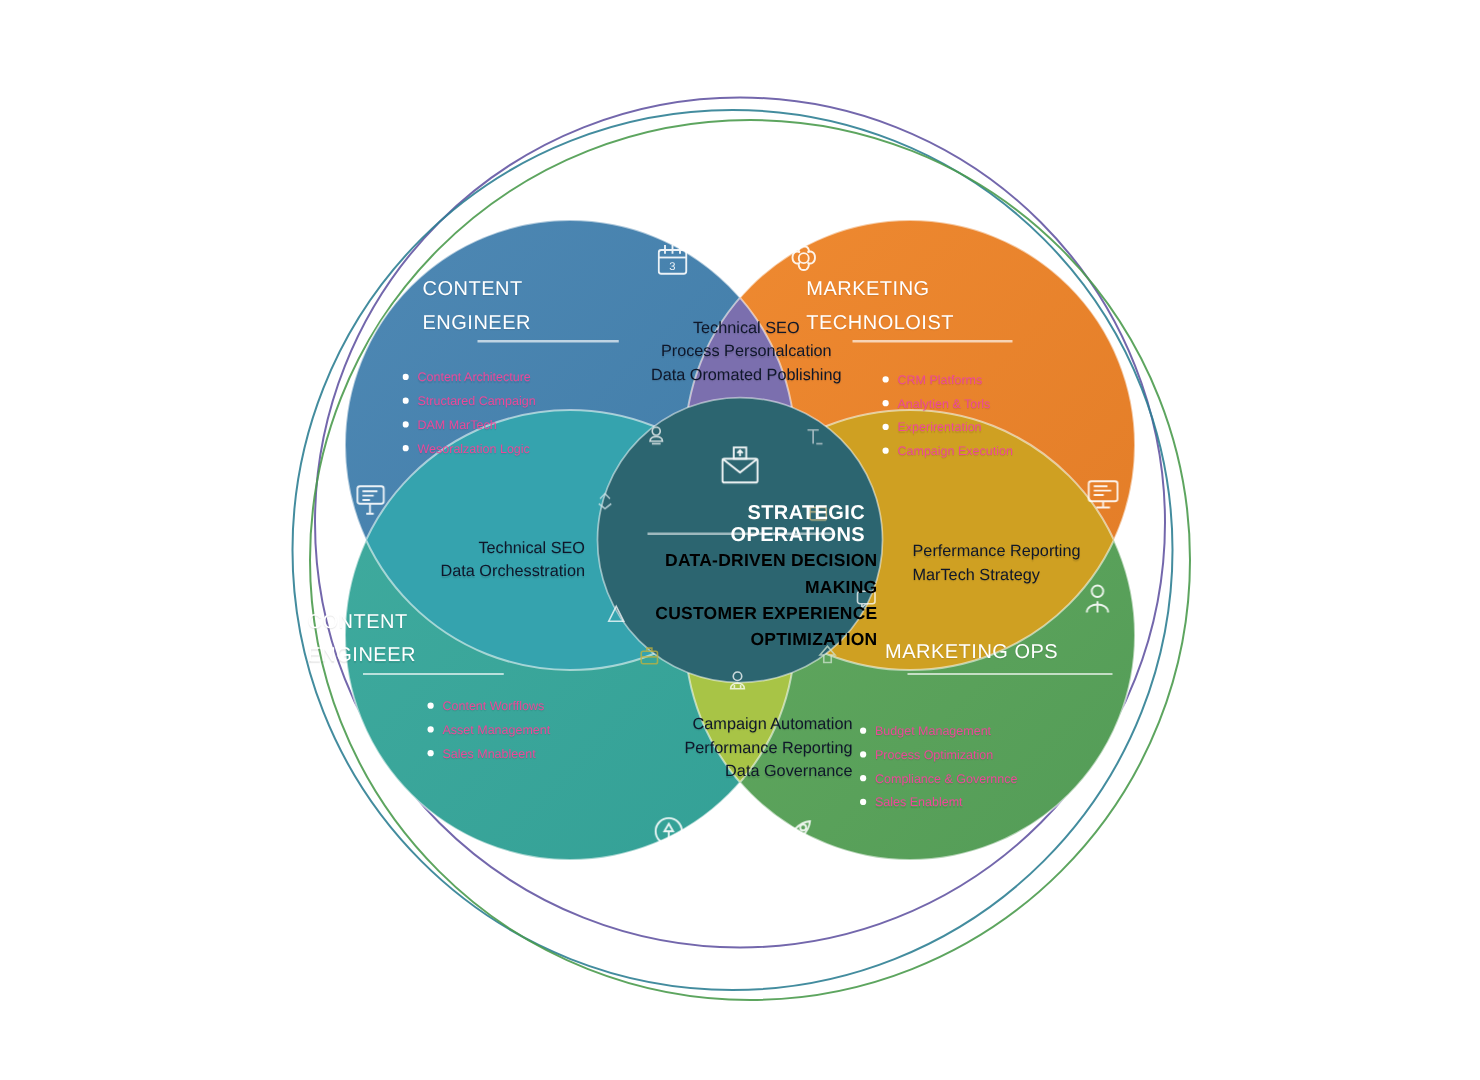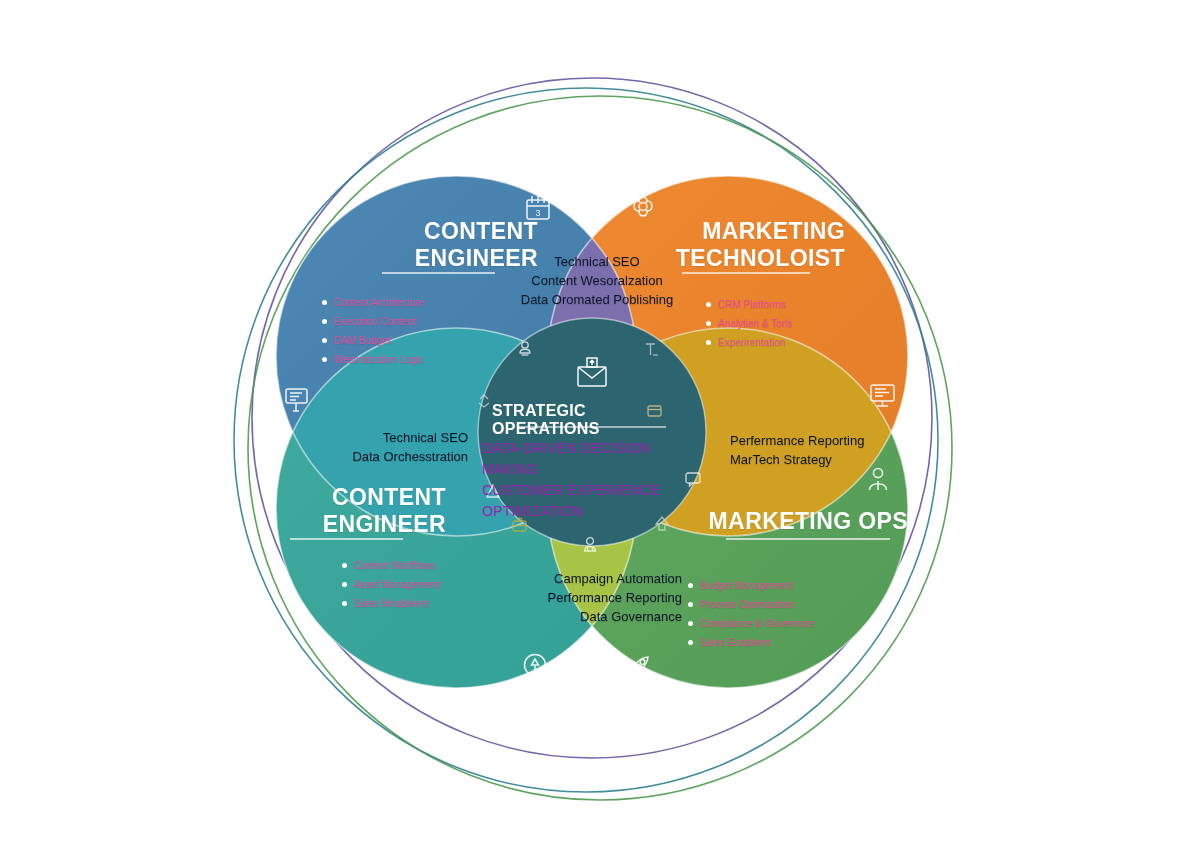--- a/index.html
+++ b/index.html
@@ -24,25 +24,25 @@
     left: 0;
     top: 0;
   }
   
   .lbl {
     position: absolute;
     color: #ffffff;
     pointer-events: none;
   }
   .grp-title {
-    font-weight: bold;
-    font-size: 23px;
+    font-weight: normal;
+    font-size: 16px;
     line-height: 27px;
     letter-spacing: 0.4px;
-    text-align: right;
+    text-align: left;
     text-shadow: 0 1px 1px rgba(0,0,0,0.10);
   }
   .grp-rule {
     position: absolute;
     height: 2px;
     background: rgba(255,255,255,0.65);
   }
   .bullets {
     position: absolute;
     font-size: 10px;
@@ -62,35 +62,35 @@
     vertical-align: middle;
     margin-right: 7px;
     margin-bottom: 2px;
   }
 
   .ctr-title {
     position: absolute;
     font-weight: bold;
     font-size: 16px;
     letter-spacing: 0.3px;
-    text-align: left;
+    text-align: right;
     color: #fff;
   }
   .ctr-rule {
     position: absolute;
     height: 1.5px;
     background: rgba(255,255,255,0.55);
   }
   .ctr-lines {
     position: absolute;
-    text-align: left;
+    text-align: right;
     font-size: 14px;
     line-height: 21px;
-    font-weight: normal;
-    color: #a21caf;
+    font-weight: bold;
+    color: #000000;
     letter-spacing: 0.2px;
   }
   .ovl-b {
     position: absolute;
     font-size: 13px;
     line-height: 19px;
     color: #0f172a;
   }
   .ovl-b div { white-space: nowrap; text-shadow: 0 1px 1px rgba(0,0,0,0.14); }
 </style>
@@ -264,34 +264,35 @@
     </g>
   </svg>
 
   <div class="lbl grp-title" style="left:338px; top:218px; width:200px;">
     <div>CONTENT</div>
     <div>ENGINEER</div>
   </div>
   <div class="grp-rule" style="left:382px; top:272px; width:113px;"></div>
   <div class="bullets" style="left:322px; top:293px; width:240px;">
     <div><span class="bdot"></span><span>Content Architecture</span></div>
-    <div><span class="bdot"></span><span>Execution Content</span></div>
-    <div><span class="bdot"></span><span>DAM Budget</span></div>
+    <div><span class="bdot"></span><span>Structared Campaign</span></div>
+    <div><span class="bdot"></span><span>DAM MarTech</span></div>
     <div><span class="bdot"></span><span>Wesoralzation Logic</span></div>
   </div>
 
   <div class="lbl grp-title" style="left:645px; top:218px; width:200px;">
     <div>MARKETING</div>
     <div>TECHNOLOIST</div>
   </div>
   <div class="grp-rule" style="left:682px; top:272px; width:128px;"></div>
   <div class="bullets" style="left:706px; top:295px; width:230px;">
     <div><span class="bdot"></span><span>CRM Platforms</span></div>
     <div><span class="bdot"></span><span>Analytien &amp; Torls</span></div>
     <div><span class="bdot"></span><span>Experirentation</span></div>
+    <div><span class="bdot"></span><span>Campaign Execution</span></div>
   </div>
 
   <div class="lbl grp-title" style="left:246px; top:484px; width:200px;">
     <div>CONTENT</div>
     <div>ENGINEER</div>
   </div>
   <div class="grp-rule" style="left:290px; top:538px; width:113px;"></div>
   <div class="bullets" style="left:342px; top:556px; width:240px;">
     <div><span class="bdot"></span><span>Content Worfflows</span></div>
     <div><span class="bdot"></span><span>Asset Management</span></div>
@@ -304,21 +305,21 @@
   <div class="grp-rule" style="left:726px; top:538px; width:164px;"></div>
   <div class="bullets" style="left:688px; top:576px; width:240px;">
     <div><span class="bdot"></span><span>Budget Management</span></div>
     <div><span class="bdot"></span><span>Process Optimization</span></div>
     <div><span class="bdot"></span><span>Compliance &amp; Governnce</span></div>
     <div><span class="bdot"></span><span>Sales Enablemt</span></div>
   </div>
 
   <div class="ovl-b" style="left:512px; top:252px; width:170px; text-align:center;">
     <div><span class="bdot"></span><span>Technical SEO</span></div>
-    <div><span class="bdot"></span><span>Content Wesoralzation</span></div>
+    <div><span class="bdot"></span><span>Process Personalcation</span></div>
     <div><span class="bdot"></span><span>Data Oromated Poblishing</span></div>
   </div>
 
   <div class="ovl-b" style="left:318px; top:428px; width:150px; text-align:right;">
     <div><span>Technical SEO</span></div>
     <div><span class="bdot"></span><span>Data Orchesstration</span></div>
   </div>
 
   <div class="ovl-b" style="left:730px; top:431px; width:160px;">
     <div><span class="bdot"></span><span>Perfermance Reporting</span></div>

